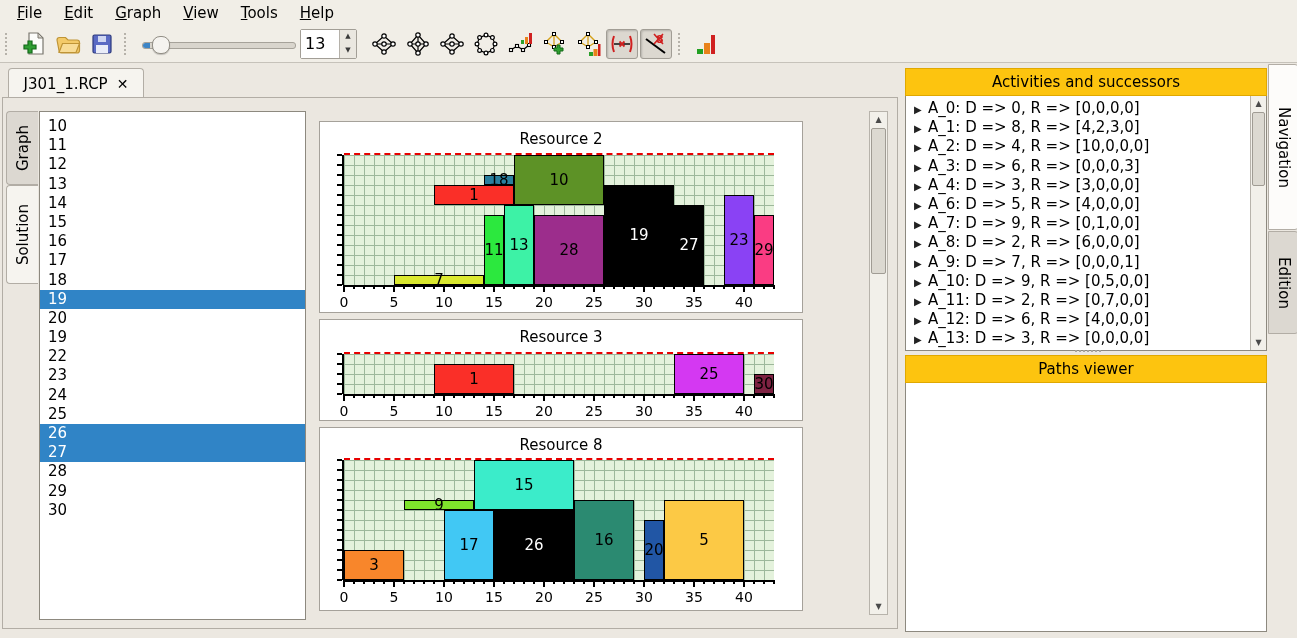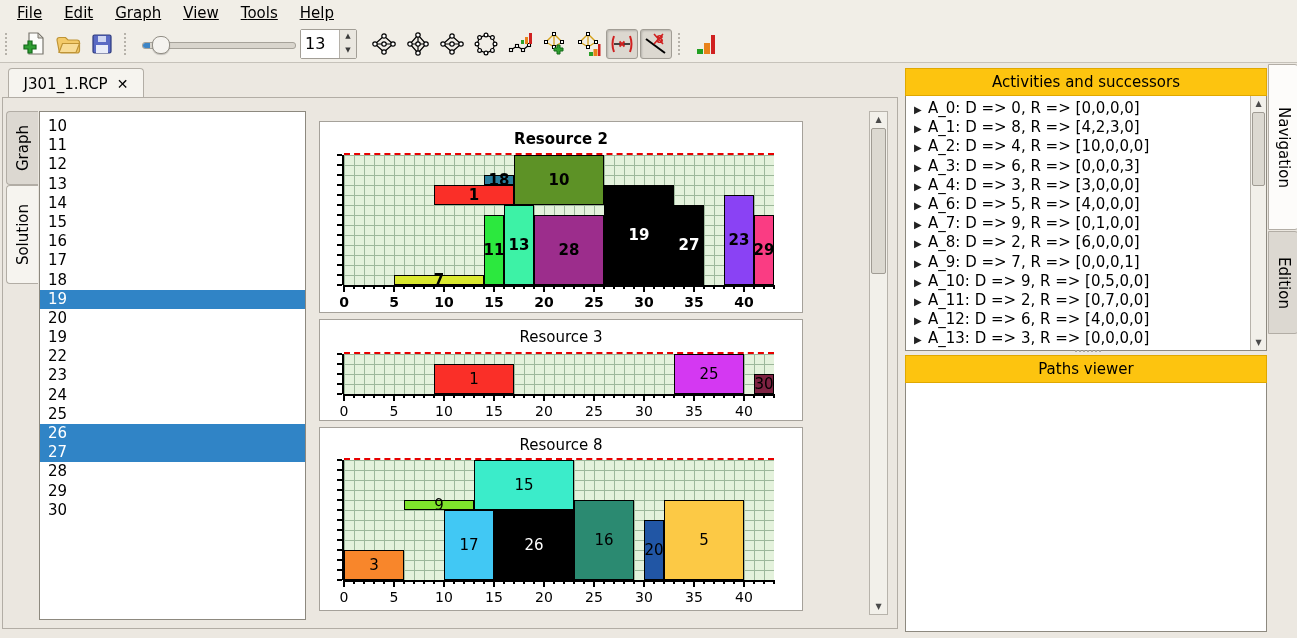--- a/index.html
+++ b/index.html
@@ -6,21 +6,21 @@
   body{
     width:1297px;height:638px;position:relative;overflow:hidden;
     background:#ece8e1;
     font-family:"DejaVu Sans","Liberation Sans",sans-serif;
     color:#000;
     -webkit-font-smoothing:antialiased;
   }
   
   .menubar{position:absolute;left:0;top:0;right:0;height:25px;background:#f1eee7;
     display:flex;align-items:center;padding-left:6px;font-size:15px;}
-  .menu-item{padding:2px 11px;cursor:default;text-decoration:underline;}
+  .menu-item{padding:2px 11px;cursor:default;}
   .menu-item .ul{text-decoration:underline;}
   
   .toolbar{position:absolute;left:0;top:25px;right:0;height:37px;background:#f1eee7;
     border-bottom:1px solid #c6c2ba;display:flex;align-items:center;}
   .grip{width:5px;height:22px;border-left:2px dotted #b6b2aa;margin:0 5px;}
   .tbtn{width:32px;height:30px;display:flex;align-items:center;justify-content:center;border-radius:3px;margin:0 1px;}
   .tbtn.pressed{background:#dcd8d0;border:1px solid #a19d95;box-shadow:inset 1px 1px 2px rgba(0,0,0,.18);width:30px;height:28px;}
   .slider{position:relative;width:152px;height:26px;margin:0 6px;}
   .slider .groove{position:absolute;left:0;top:11px;width:152px;height:5px;background:#d9d5cd;border:1px solid #a6a29a;border-radius:3px;}
   .slider .fill{position:absolute;left:1px;top:12px;width:7px;height:5px;background:#3d85c6;border-radius:3px 0 0 3px;}
@@ -307,21 +307,21 @@
       <div class="row">24</div>
       <div class="row">25</div>
       <div class="row selected">26</div>
       <div class="row selected">27</div>
       <div class="row">28</div>
       <div class="row">29</div>
       <div class="row">30</div>
     </div>
 
   <div id="charts">
-      <div class="chart-box" style="top: 23px; height: 190px; font-weight: bold;">
+      <div class="chart-box" style="top: 23px; height: 190px;">
         <div class="chart-title">Resource 2</div>
         <div class="plot" style="top: 33px; width: 430px; height: 130px;">
           <div class="cap-line" style="border-top-color: rgb(232, 0, 0);"></div>
           <div class="ytick" style="bottom: -1px;"></div>
           <div class="ytick" style="bottom: 9px;"></div>
           <div class="ytick" style="bottom: 19px;"></div>
           <div class="ytick" style="bottom: 29px;"></div>
           <div class="ytick" style="bottom: 39px;"></div>
           <div class="ytick" style="bottom: 49px;"></div>
           <div class="ytick" style="bottom: 59px;"></div>

